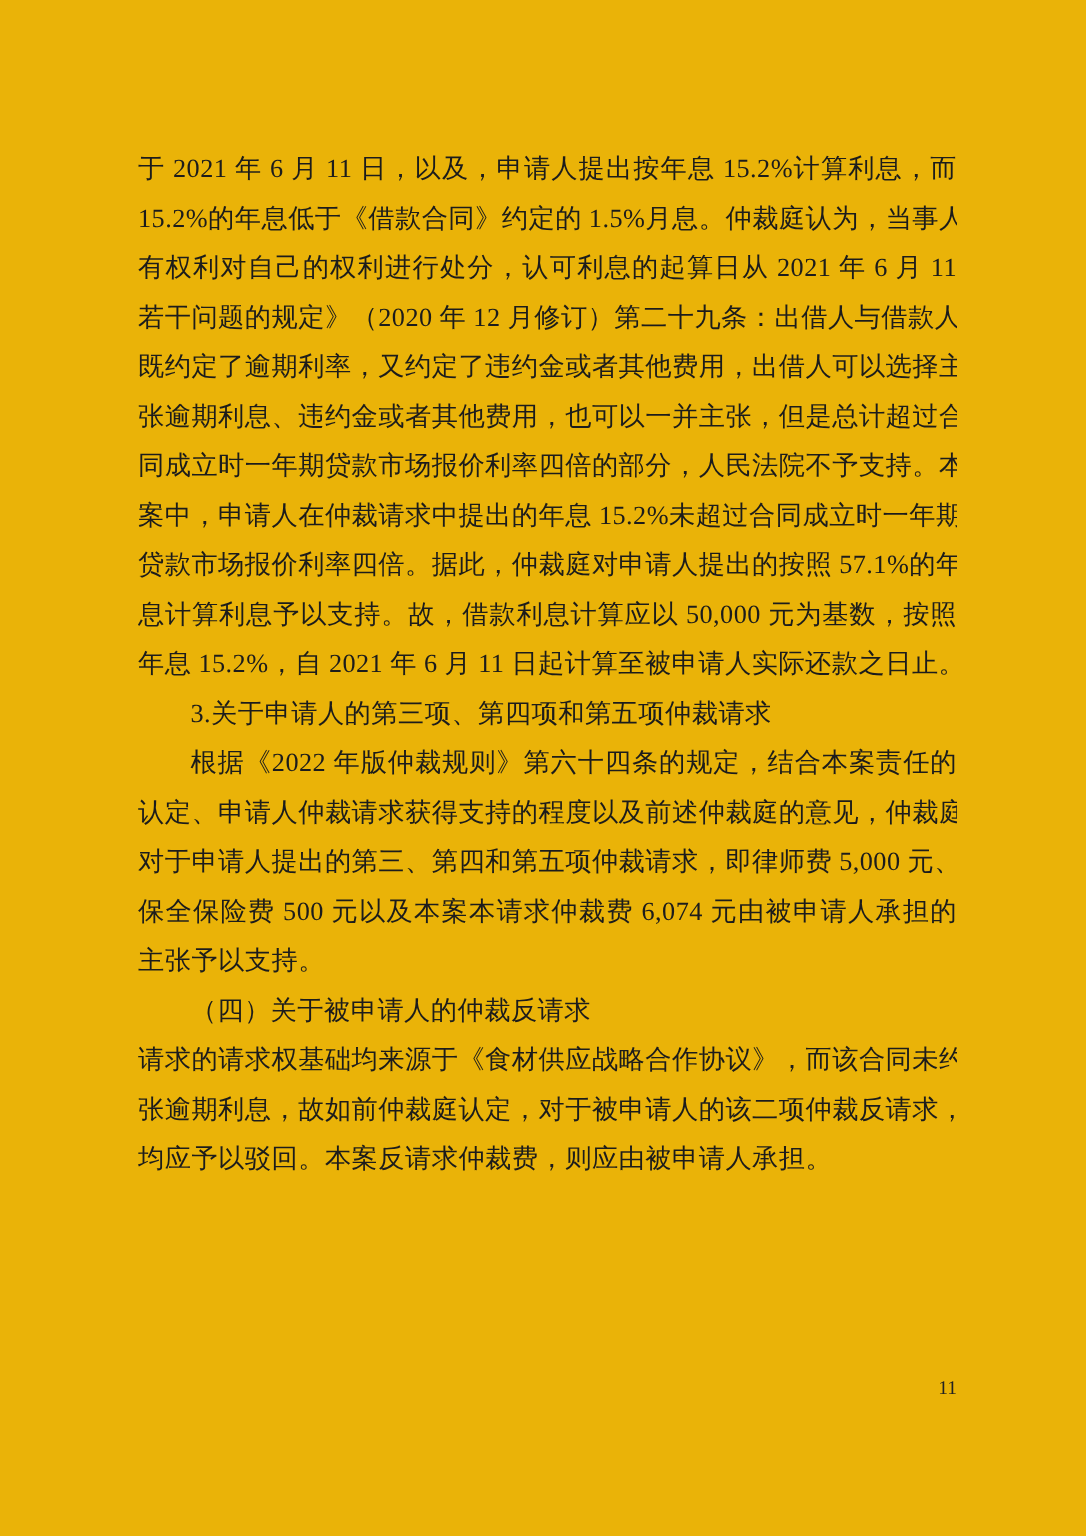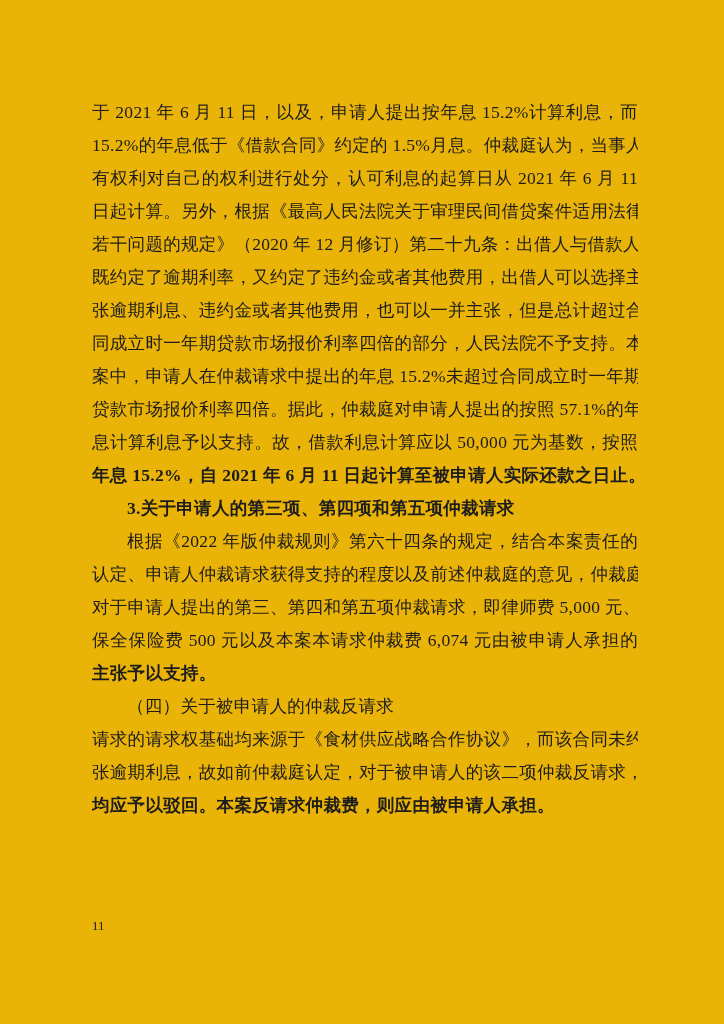--- a/index.html
+++ b/index.html
@@ -29,52 +29,50 @@
     white-space: nowrap;
     text-align: justify;
     text-align-last: justify;
     text-justify: inter-character;
     overflow: hidden;
     letter-spacing: 0.3px;
   }
   .line.last {
     text-align: left;
     text-align-last: left;
-    font-weight: bold;
   }
   .line.indent {
     text-indent: 2em;
   }
   .line.heading {
     font-weight: normal;
     font-family: "Liberation Sans", "DejaVu Sans", sans-serif;
   }
   .footer {
     position: absolute;
     left: 92px;
     top: 916px;
     width: 546px;
-    text-align: left;
+    text-align: right;
   }
   .pagenum {
     font-size: 13px;
     line-height: 18px;
     color: #222222;
     font-family: "Liberation Serif", "DejaVu Serif", serif;
   }
 </style>
 </head>
 <body>
 
 <div class="page">
   <div class="content">
       <div class="line">于 2021 年 6 月 11 日，以及，申请人提出按年息 15.2%计算利息，而</div>
       <div class="line">15.2%的年息低于《借款合同》约定的 1.5%月息。仲裁庭认为，当事人</div>
       <div class="line">有权利对自己的权利进行处分，认可利息的起算日从 2021 年 6 月 11</div>
-      <div class="line">日起计算。另外，根据《最高人民法院关于审理民间借贷案件适用法律</div>
       <div class="line">若干问题的规定》（2020 年 12 月修订）第二十九条：出借人与借款人</div>
       <div class="line">既约定了逾期利率，又约定了违约金或者其他费用，出借人可以选择主</div>
       <div class="line">张逾期利息、违约金或者其他费用，也可以一并主张，但是总计超过合</div>
       <div class="line">同成立时一年期贷款市场报价利率四倍的部分，人民法院不予支持。本</div>
       <div class="line">案中，申请人在仲裁请求中提出的年息 15.2%未超过合同成立时一年期</div>
       <div class="line">贷款市场报价利率四倍。据此，仲裁庭对申请人提出的按照 57.1%的年</div>
       <div class="line">息计算利息予以支持。故，借款利息计算应以 50,000 元为基数，按照</div>
       <div class="line last">年息 15.2%，自 2021 年 6 月 11 日起计算至被申请人实际还款之日止。</div>
       <div class="line indent last">3.关于申请人的第三项、第四项和第五项仲裁请求</div>
       <div class="line indent">根据《2022 年版仲裁规则》第六十四条的规定，结合本案责任的</div>

